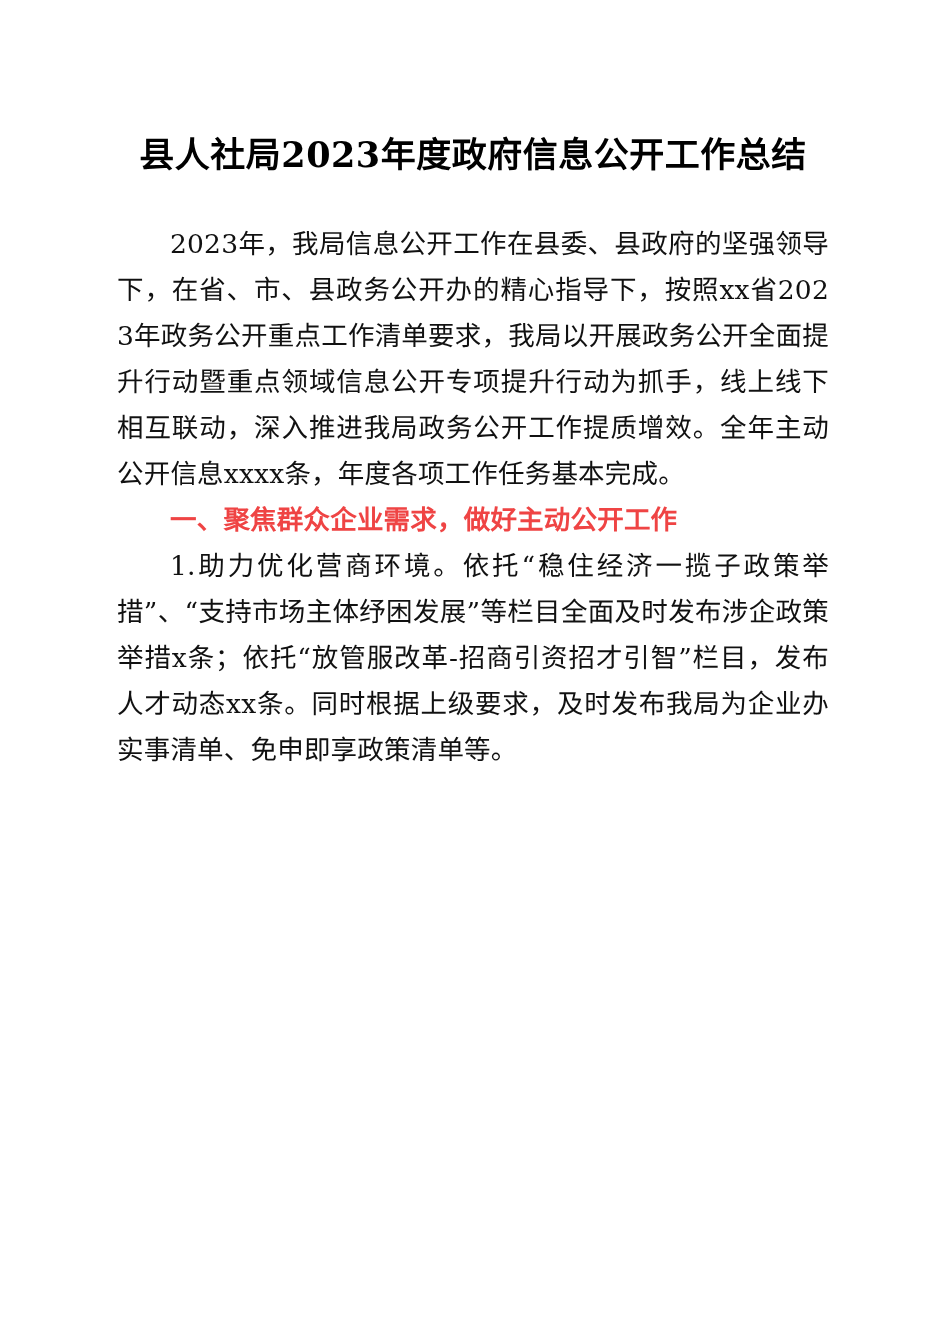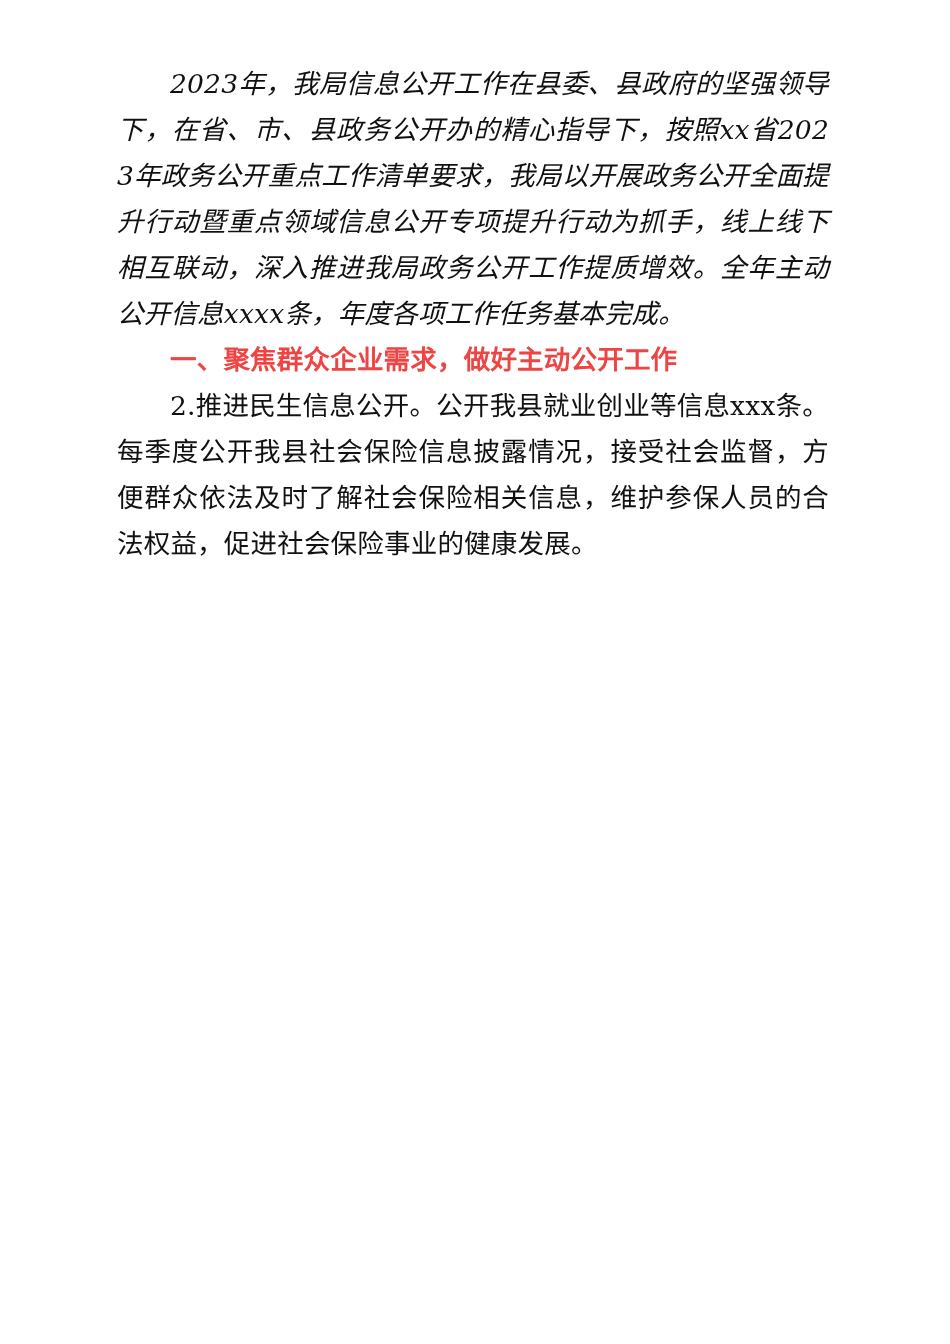--- a/index.html
+++ b/index.html
@@ -42,44 +42,44 @@
     line-height: 46px;
     color: #111111;
     margin: 0;
     text-align: justify;
     text-justify: inter-character;
     text-indent: 2em;
     letter-spacing: 0.2px;
     word-break: break-all;
   }
   .para.first-para {
-    margin-top: 61px;
-    font-style: italic;
+    margin-top: 43px;
   }
   .section-heading {
     font-family: "DejaVu Sans", "Liberation Sans", sans-serif;
     font-weight: bold;
     font-size: 26.5px;
     line-height: 46px;
     color: #ef4444;
     margin: 0;
     text-indent: 2em;
     letter-spacing: 0.2px;
     white-space: nowrap;
   }
 </style>
 </head>
 <body>
 
 <div class="page">
   <div class="doc-body">
 
+    <h1 class="doc-title">县人社局2023年度政府信息公开工作总结</h1>
 
     <p class="para first-para">2023年，我局信息公开工作在县委、县政府的坚强领导下，在省、市、县政务公开办的精心指导下，按照xx省2023年政务公开重点工作清单要求，我局以开展政务公开全面提升行动暨重点领域信息公开专项提升行动为抓手，线上线下相互联动，深入推进我局政务公开工作提质增效。全年主动公开信息xxxx条，年度各项工作任务基本完成。</p>
 
     <h2 class="section-heading">一、聚焦群众企业需求，做好主动公开工作</h2>
 
+    <p class="para">1.助力优化营商环境。依托“稳住经济一揽子政策举措”、“支持市场主体纾困发展”等栏目全面及时发布涉企政策举措x条；依托“放管服改革-招商引资招才引智”栏目，发布人才动态xx条。同时根据上级要求，及时发布我局为企业办实事清单、免申即享政策清单等。</p>
 
-    <p class="para">2.推进民生信息公开。公开我县就业创业等信息xxx条。每季度公开我县社会保险信息披露情况，接受社会监督，方便群众依法及时了解社会保险相关信息，维护参保人员的合法权益，促进社会保险事业的健康发展。</p>
 
 
   </div>
 </div>
 
 </body></html>

